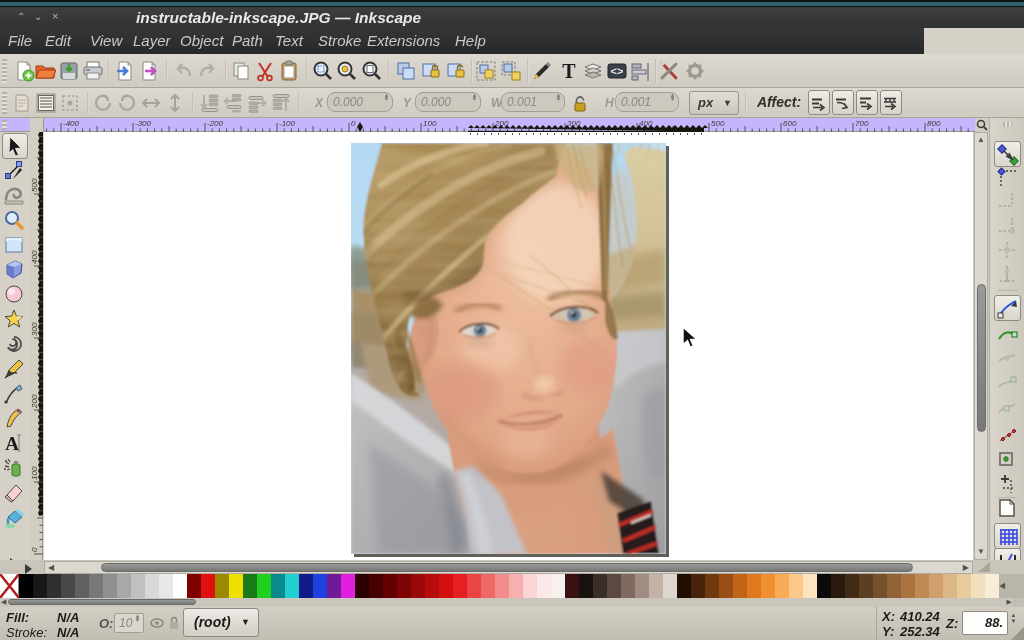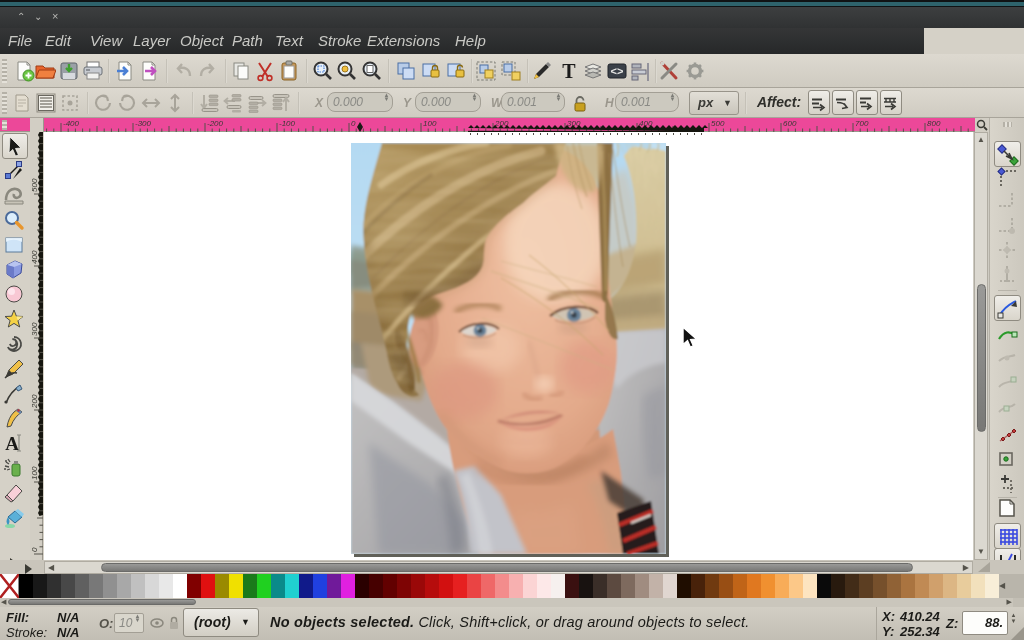--- a/index.html
+++ b/index.html
@@ -27,21 +27,21 @@
   #toolbar2 { left:0; top:88px; width:1024px; height:30px; }
   .grip { position:absolute; left:2px; width:5px; background:repeating-linear-gradient(#b5b1a7 0 2px, #e4e1d9 2px 4px); }
   .sep { position:absolute; width:2px; background:linear-gradient(90deg,#b9b5ab,#e8e5dd); }
   .icon { position:absolute; }
   .entry { position:absolute; height:20px; background:#ccc9bf; border:1px solid #a39f95; border-radius:8px;
      color:#8a8a85; font-size:12px; font-style:italic; line-height:18px; padding-left:5px; }
   .spinner { position:absolute; right:1px; top:0px; width:9px; height:18px; font-size:6px; color:#7b7b76; line-height:4px; text-align:center;}
   .lbl2 { position:absolute; top:8px; color:#9b978d; font-size:12px; font-style:italic; font-weight:bold; }
 
   
-  #rulerrow { left:0; top:118px; width:1024px; height:14px; background:#ec4899; border-bottom:1px solid #9b978d;padding-left:40px; }
+  #rulerrow { left:0; top:118px; width:1024px; height:14px; background:#c4b5fd; border-bottom:1px solid #9b978d;padding-left:40px; }
   #vruler { left:30px; top:132px; width:13px; height:428px; background:#d2cec4; border-right:1px solid #9b978d; }
 
   
   #tools { left:0; top:132px; width:30px; height:428px; background:#d5d1c7; }
   #canvas { left:44px; top:132px; width:929px; height:428px; background:#ffffff; overflow:hidden; }
   #vscroll { left:973px; top:132px; width:16px; height:428px; background:#cecbc2; }
   #snapbar { left:989px; top:118px; width:35px; height:442px; background:linear-gradient(90deg,#d9d5cb,#ccc8be); border-left:1px solid #b4b0a6; }
 
   
   #hscroll { left:0; top:560px; width:1024px; height:14px; background:#c9c5bb; }
@@ -54,20 +54,21 @@
 </head>
 <body>
 <div id="app">
   <div class="abs" id="topline">
       <div class="teal"></div>
     </div>
   <div class="abs" id="titlebar">
     <span style="position:absolute;left:17px;top:4px;color:#b9b9b6;font-size:10px;font-style:normal;font-weight:normal">⌃</span>
       <span style="position:absolute;left:34px;top:4px;color:#b9b9b6;font-size:10px;font-style:normal;font-weight:normal">⌄</span>
       <span style="position:absolute;left:52px;top:3px;color:#b9b9b6;font-size:11px;font-style:normal;font-weight:normal">×</span>
+    <span class="title">instructable-inkscape.JPG — Inkscape</span>
   </div>
   <div class="abs" id="menubar">
     <span style="left:8px">File</span>
       <span style="left:45px">Edit</span>
       <span style="left:90px">View</span>
     <span style="left:133px">Layer</span>
       <span style="left:180px">Object</span>
       <span style="left:232px">Path</span>
     <span style="left:275px">Text</span>
       <span style="left:318px">Stroke</span>
@@ -1108,21 +1109,20 @@
       <div style="position:absolute;left:114px;top:6px;width:30px;height:20px;background:#d9d6cc;border:1px solid #a39f95;border-radius:2px;color:#8a8a85;font-size:12px;line-height:18px;padding-left:4px">10<div class="spinner">▲<br>▼</div></div>
       <svg style="position:absolute;left:150px;top:10px" width="14" height="12" viewBox="0 0 14 12">
         <ellipse cx="7" cy="6" rx="6" ry="4" fill="none" stroke="#8a877d" stroke-width="1.5"></ellipse>
         <circle cx="7" cy="6" r="1.8" fill="#8a877d"></circle>
       </svg>
       <svg style="position:absolute;left:168px;top:9px" width="12" height="14" viewBox="0 0 12 14">
         <rect x="2" y="6" width="8" height="7" rx="1" fill="#b0aca2"></rect>
         <path d="M3.5,6 v-2 a2.5,2.5 0 0 1 5,0 v2" fill="none" stroke="#8a877d" stroke-width="1.5"></path>
       </svg>
       <div style="position:absolute;left:183px;top:1px;width:76px;height:29px;background:linear-gradient(#eceae5,#d2cec4);border:1px solid #8f8b81;border-radius:3px;font-size:14px;font-weight:bold;line-height:27px;padding-left:10px">(root)<span style="position:absolute;right:8px;top:0;font-size:9px">▼</span></div>
-      <span style="position:absolute;left:270px;top:7px;font-size:14.5px;letter-spacing:0.2px"><b>No objects selected.</b> Click, Shift+click, or drag around objects to select.</span>
       <span style="position:absolute;left:882px;top:2px;font-size:13px;font-weight:bold">X:</span>
       <span style="position:absolute;left:900px;top:2px;font-size:13px;font-weight:bold">410.24</span>
       <span style="position:absolute;left:882px;top:17px;font-size:13px;font-weight:bold">Y:</span>
       <span style="position:absolute;left:900px;top:17px;font-size:13px;font-weight:bold">252.34</span>
       <span style="position:absolute;left:946px;top:9px;font-size:13px;font-weight:bold">Z:</span>
       <div style="position:absolute;left:876px;top:0;width:1px;height:33px;background:#aaa69c"></div>
       <div style="position:absolute;right:0;bottom:0;width:0;height:0;border-bottom:13px solid #9a968c;border-left:13px solid transparent"></div>
       <div style="position:absolute;left:962px;top:4px;width:46px;height:24px;background:#fdfdfb;border:1px solid #8f8b81;border-radius:2px;font-size:13px;font-style:italic;font-weight:bold;line-height:22px;text-align:right;padding-right:4px">88.<div class="spinner" style="height:22px;line-height:6px;color:#55534b;right:-11px">▲<br>▼</div></div>
     </div>
 </div>

